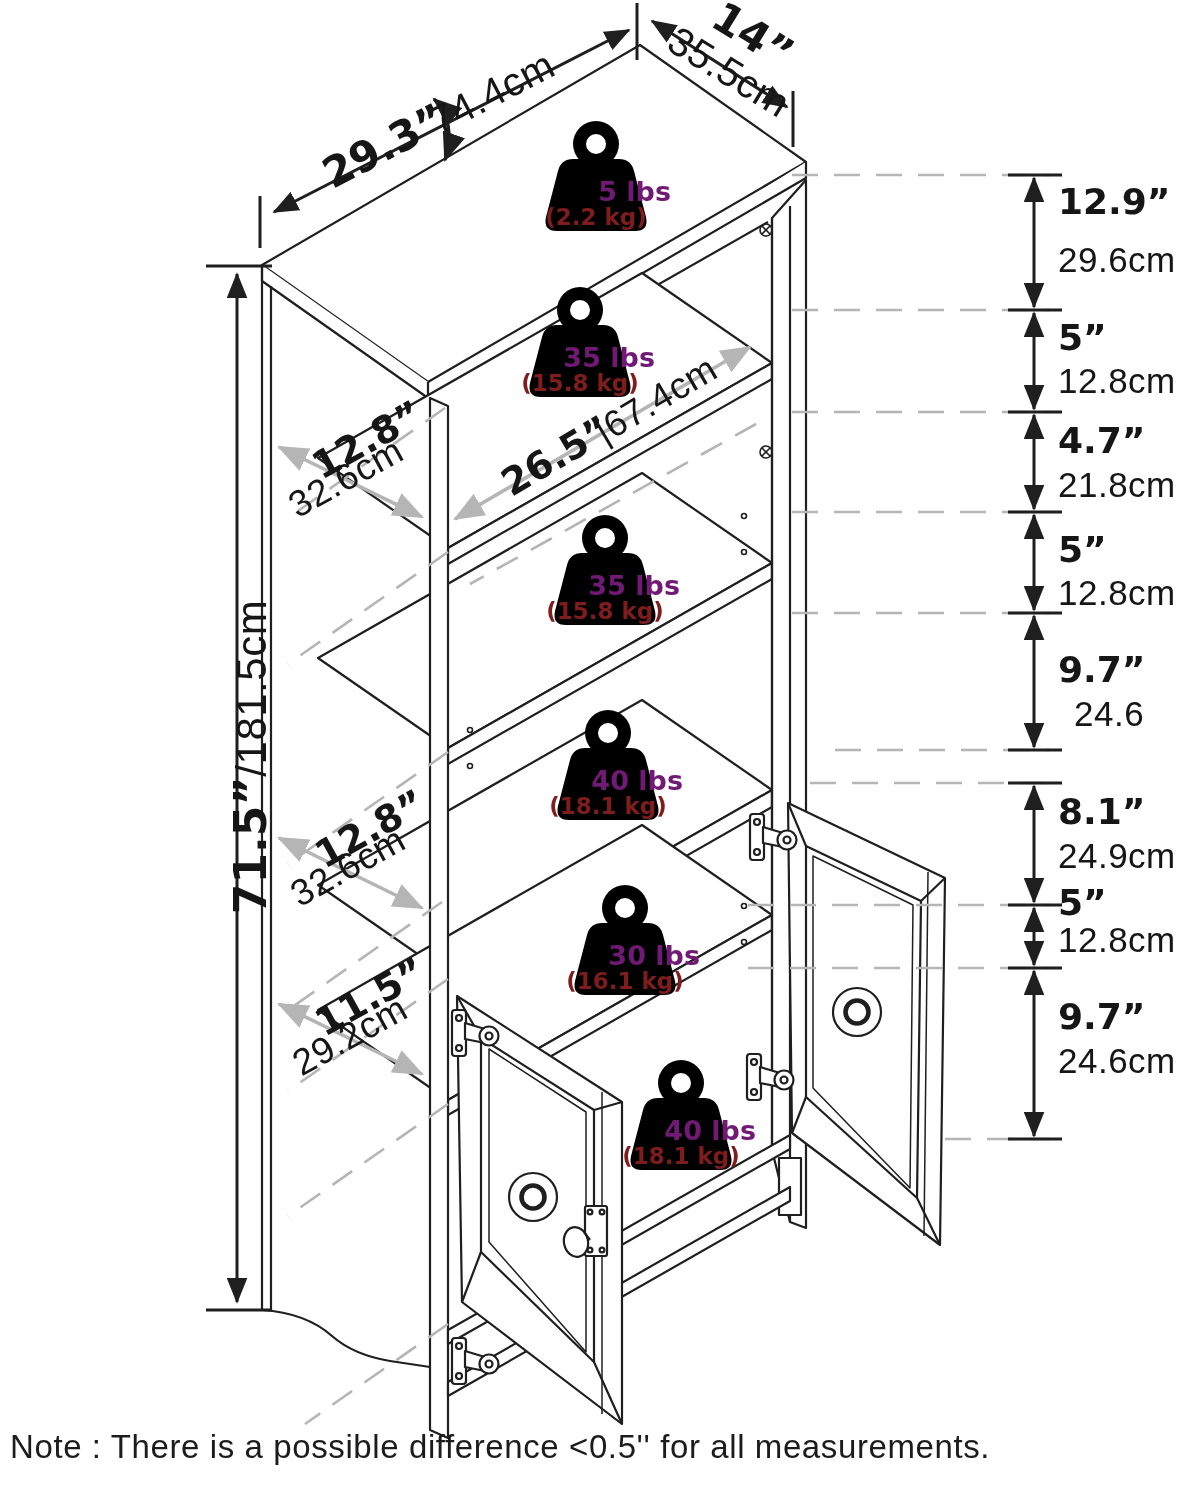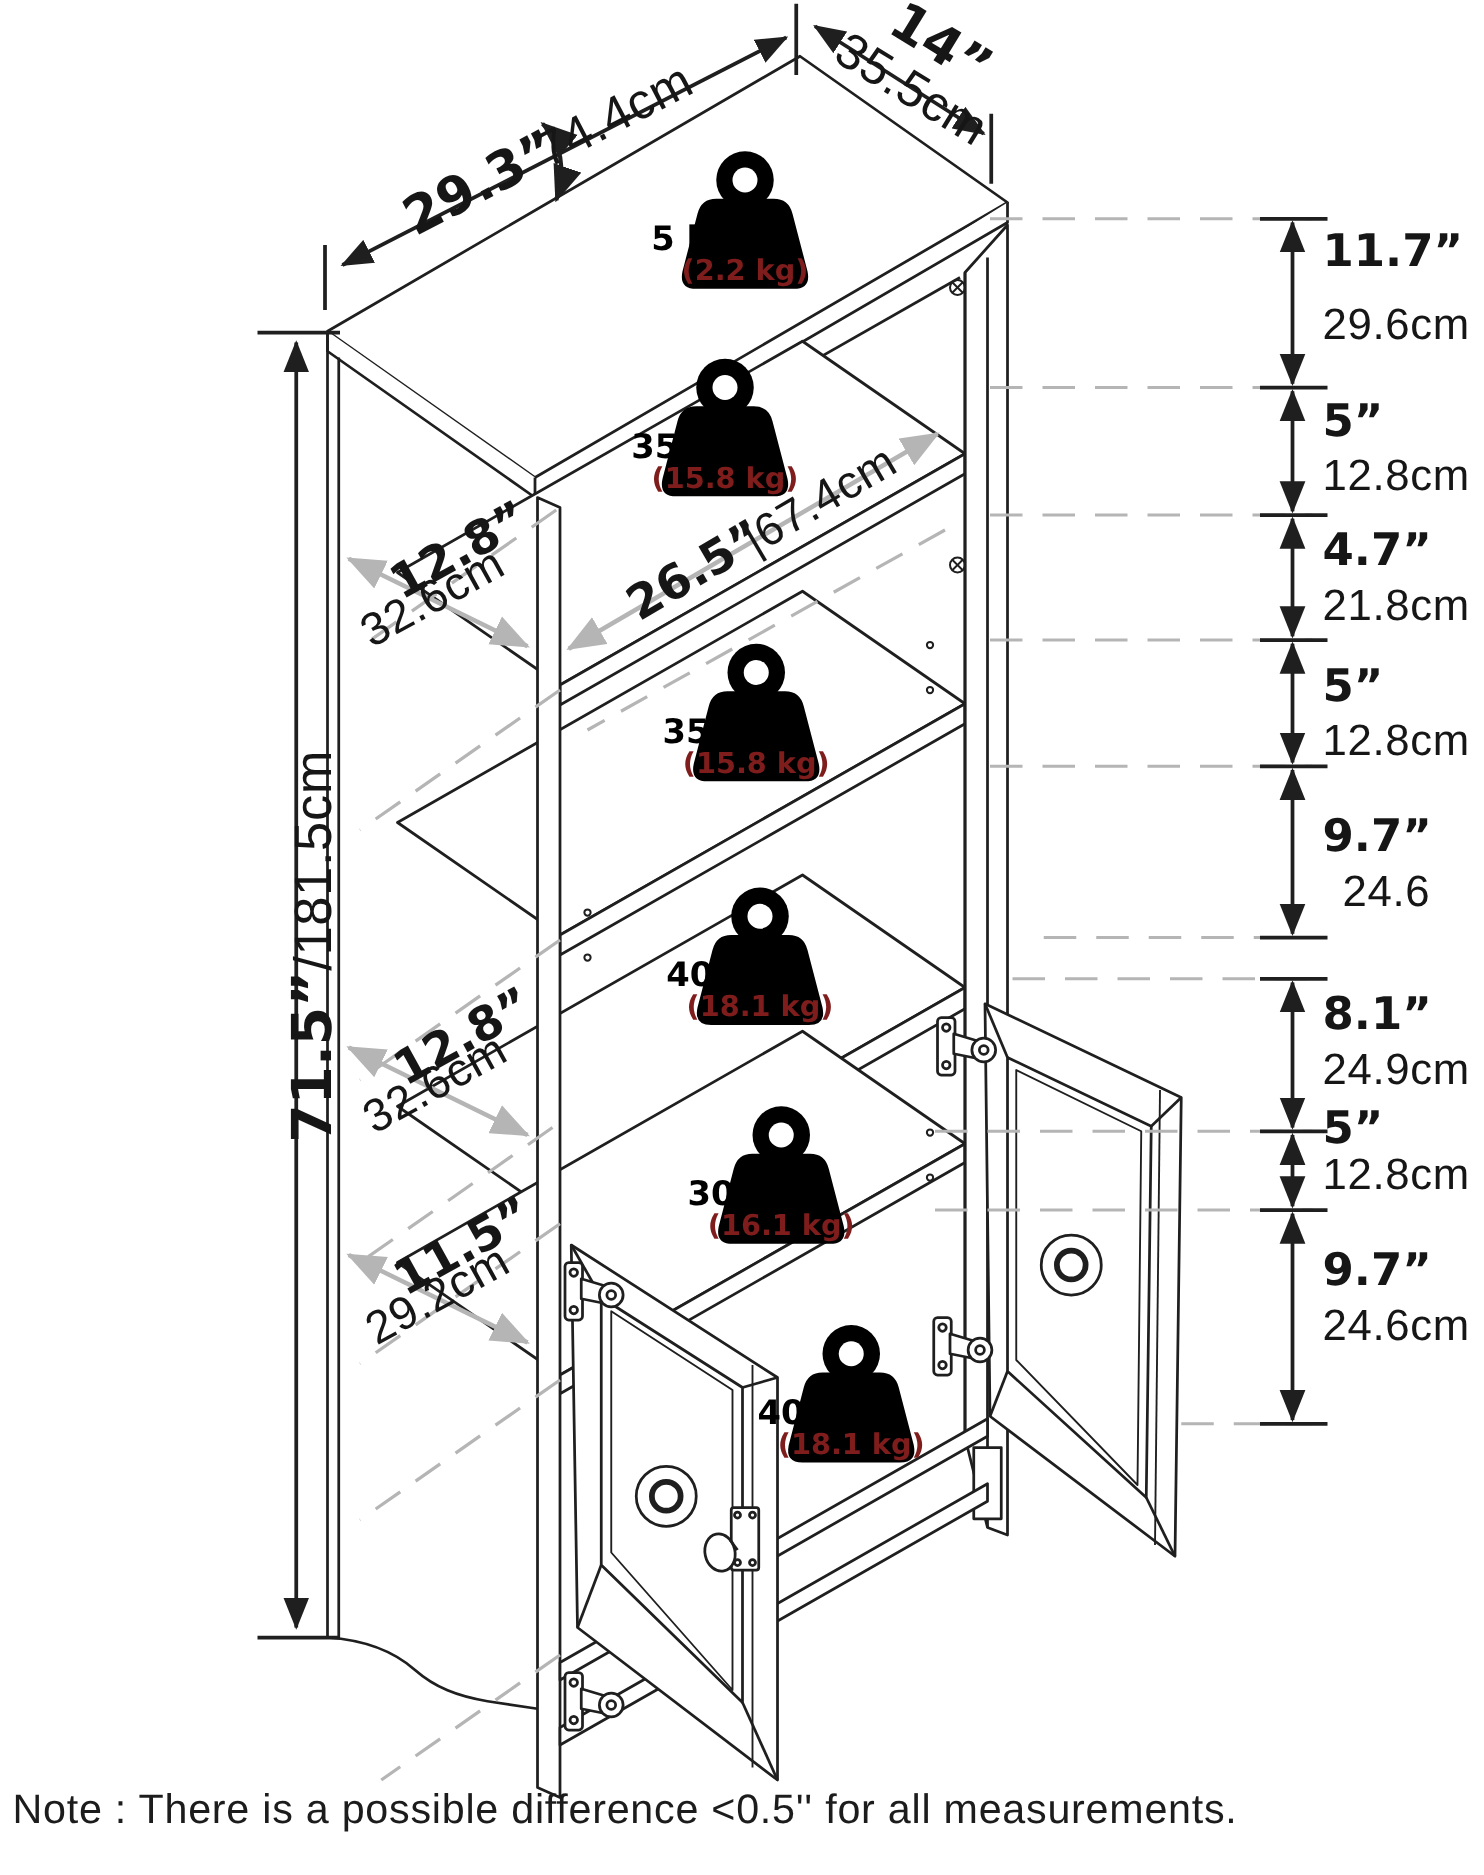--- a/index.html
+++ b/index.html
@@ -4,21 +4,21 @@
 <style>
   html,body{margin:0;padding:0;background:#fff;}
   #stage{position:relative;width:1187px;height:1500px;background:#fff;overflow:hidden;
          font-family:"Liberation Sans",sans-serif;}
   #stage svg{position:absolute;left:0;top:0;}
   .lbl{position:absolute;white-space:nowrap;color:#161616;transform-origin:center;}
   .b{font-family:"DejaVu Sans",sans-serif;font-weight:bold;}
   .t{font-family:"Liberation Sans",sans-serif;font-weight:400;letter-spacing:.5px;}
   .r-in{font:bold 36px "DejaVu Sans",sans-serif;}
   .r-cm{font:400 35px "Liberation Sans",sans-serif;letter-spacing:.5px;}
-  .wt1{position:absolute;width:150px;text-align:left;color:#000000;
+  .wt1{position:absolute;width:150px;text-align:right;color:#701a75;
        font:bold 27px "DejaVu Sans",sans-serif;}
   .wt2{position:absolute;width:150px;text-align:center;color:#7f1d1d;
        font:bold 23px "DejaVu Sans",sans-serif;}
   .note{position:absolute;left:10px;top:1428px;width:1180px;color:#1c1c1c;
         font:400 33px "Liberation Sans",sans-serif;letter-spacing:.6px;}
 </style>
 </head>
 <body>
 
 <div id="stage">
@@ -274,21 +274,21 @@
 <div class="lbl b" style="left:367px;top:440px;font-size:38px;transform:translate(-50%,-50%) rotate(-29deg);">12.8”</div>
 <div class="lbl t" style="left:346px;top:478px;font-size:37px;transform:translate(-50%,-50%) rotate(-29deg);">32.6cm</div>
 <div class="lbl b" style="left:370px;top:829px;font-size:38px;transform:translate(-50%,-50%) rotate(-29deg);">12.8”</div>
 <div class="lbl t" style="left:348px;top:867px;font-size:37px;transform:translate(-50%,-50%) rotate(-29deg);">32.6cm</div>
 <div class="lbl b" style="left:370px;top:997px;font-size:38px;transform:translate(-50%,-50%) rotate(-29deg);">11.5”</div>
 <div class="lbl t" style="left:350px;top:1036px;font-size:37px;transform:translate(-50%,-50%) rotate(-29deg);">29.2cm</div>
 
 <div class="lbl b" style="left:556px;top:456px;font-size:38px;transform:translate(-50%,-50%) rotate(-30.5deg);">26.5”</div>
 <div class="lbl t" style="left:656px;top:400px;font-size:37px;transform:translate(-50%,-50%) rotate(-30.5deg);">|67.4cm</div>
 
-<div class="lbl r-in" style="left:1058px;top:181px;">11.7”</div>
+<div class="lbl r-in" style="left:1058px;top:181px;">12.9”</div>
 <div class="lbl r-cm" style="left:1058px;top:240px;">29.6cm</div>
 <div class="lbl r-in" style="left:1058px;top:317px;">5”</div>
 <div class="lbl r-cm" style="left:1058px;top:361px;">12.8cm</div>
 <div class="lbl r-in" style="left:1058px;top:420px;">4.7”</div>
 <div class="lbl r-cm" style="left:1058px;top:465px;">21.8cm</div>
 <div class="lbl r-in" style="left:1058px;top:529px;">5”</div>
 <div class="lbl r-cm" style="left:1058px;top:573px;">12.8cm</div>
 <div class="lbl r-in" style="left:1058px;top:649px;">9.7”</div>
 <div class="lbl r-cm" style="left:1058px;top:694px;margin-left:16px;">24.6</div>
 <div class="lbl r-in" style="left:1058px;top:791px;">8.1”</div>

